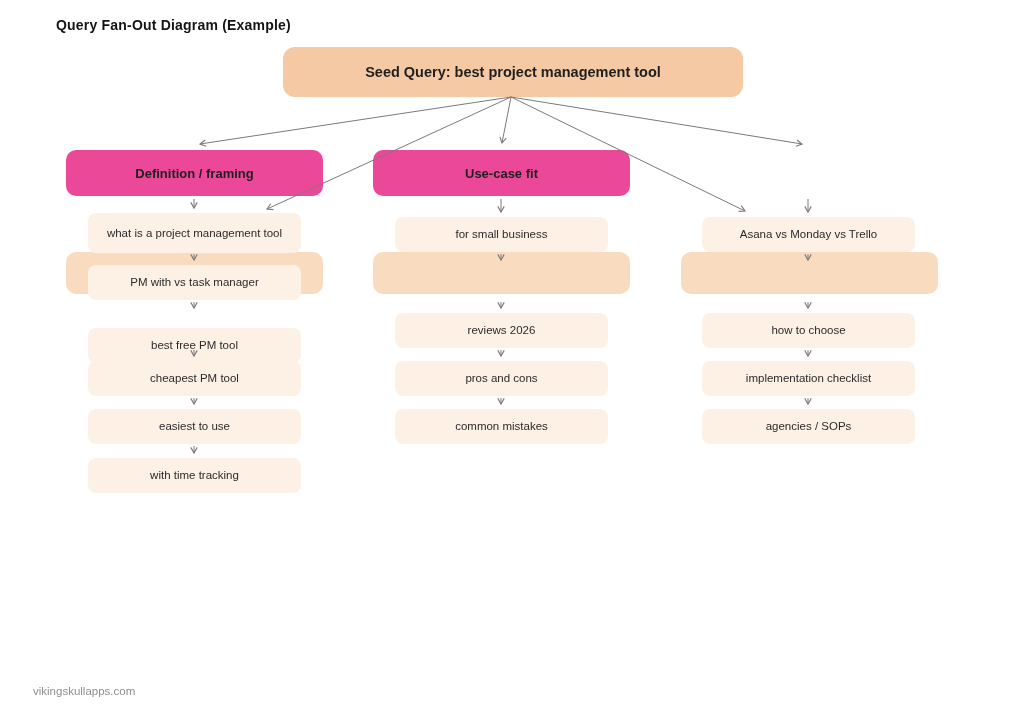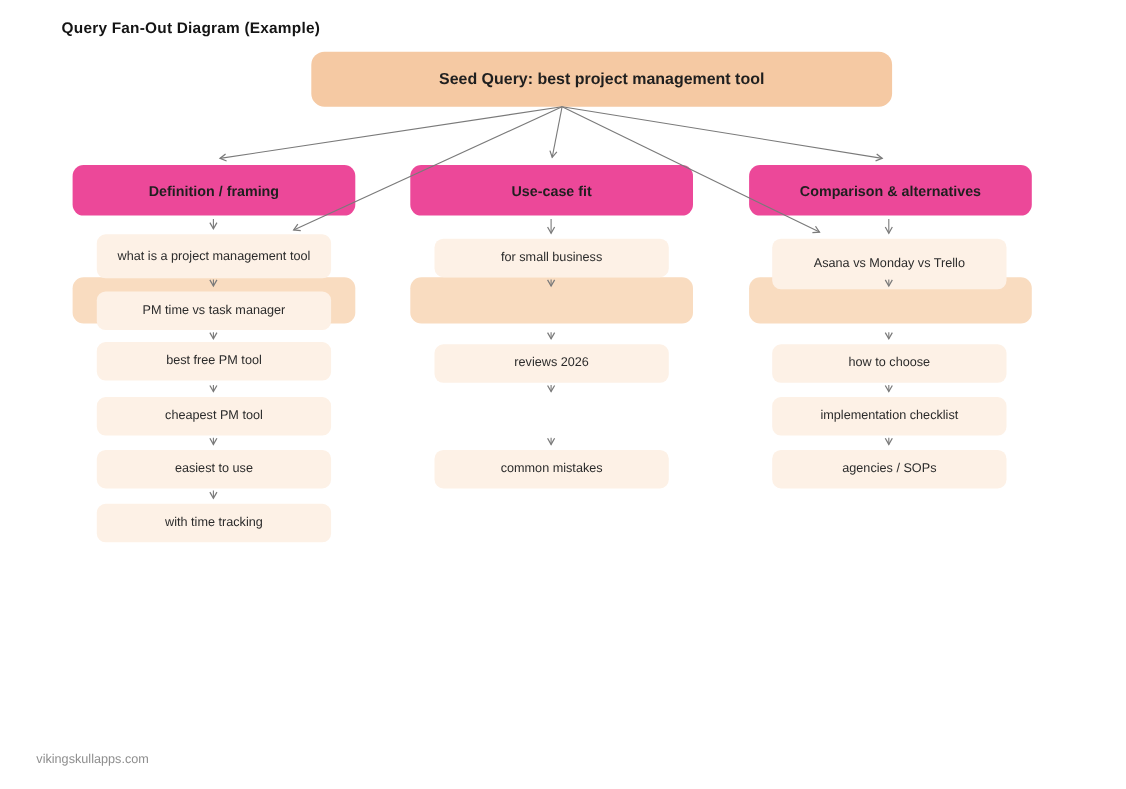--- a/index.html
+++ b/index.html
@@ -23,21 +23,21 @@
   }
   svg.edges {
     position: absolute;
     left: 0; top: 0;
     width: 1024px; height: 717px;
     pointer-events: none;
   }
   .seed {
     position: absolute;
     left: 283px; top: 47px;
-    width: 528px; height: 50px;
+    width: 460px; height: 50px;
     background: #f5c9a3;
     border-radius: 12px;
     display: flex; align-items: center; justify-content: center;
     font-weight: bold;
     font-size: 14.5px;
     color: #1f1f1f;
   }
   .cat {
     position: absolute;
     top: 150px;
@@ -82,38 +82,38 @@
 <div class="canvas">
 
   <div class="title">Query Fan-Out Diagram (Example)</div>
 
   <div class="seed">
     <span>Seed Query: best project management tool</span>
   </div>
 
   <div class="cat" style="left:66px">Definition / framing</div>
   <div class="cat" style="left:373px">Use-case fit</div>
-  <div class="cat" style="left:681px">Comparison &amp; alternatives</div>
 
   <div class="backdrop" style="left:66px"></div>
   <div class="backdrop" style="left:373px"></div>
   <div class="backdrop" style="left:681px"></div>
 
   <div class="item" style="left:88px;top:213px;height:40px">what is a project management tool</div>
-  <div class="item" style="left:88px;top:265px;height:35px">PM time vs task manager</div>
-  <div class="item" style="left:88px;top:311px;height:35px">best free PM tool</div>
+  <div class="item" style="left:88px;top:265px;height:35px">PM with vs task manager</div>
+  <div class="item" style="left:88px;top:328px;height:35px">best free PM tool</div>
   <div class="item" style="left:88px;top:361px;height:35px">cheapest PM tool</div>
   <div class="item" style="left:88px;top:409px;height:35px">easiest to use</div>
   <div class="item" style="left:88px;top:458px;height:35px">with time tracking</div>
 
   <div class="item" style="left:395px;top:217px;height:35px">for small business</div>
   <div class="item" style="left:395px;top:313px;height:35px">reviews 2026</div>
+  <div class="item" style="left:395px;top:361px;height:35px">pros and cons</div>
   <div class="item" style="left:395px;top:409px;height:35px">common mistakes</div>
 
-  <div class="item" style="left:702px;top:217px;height:46px">Asana vs Monday vs Trello</div>
+  <div class="item" style="left:702px;top:217px;height:35px">Asana vs Monday vs Trello</div>
   <div class="item" style="left:702px;top:313px;height:35px">how to choose</div>
   <div class="item" style="left:702px;top:361px;height:35px">implementation checklist</div>
   <div class="item" style="left:702px;top:409px;height:35px">agencies / SOPs</div>
 
   <svg class="edges" viewBox="0 0 1024 717">
     <defs>
       <marker id="arrow" viewBox="0 0 10 10" refX="8" refY="5" markerWidth="8" markerHeight="8" orient="auto">
         <path d="M1,1 L8,5 L1,9" fill="none" stroke="#7a7a7a" stroke-width="1.4"></path>
       </marker>
     </defs>

